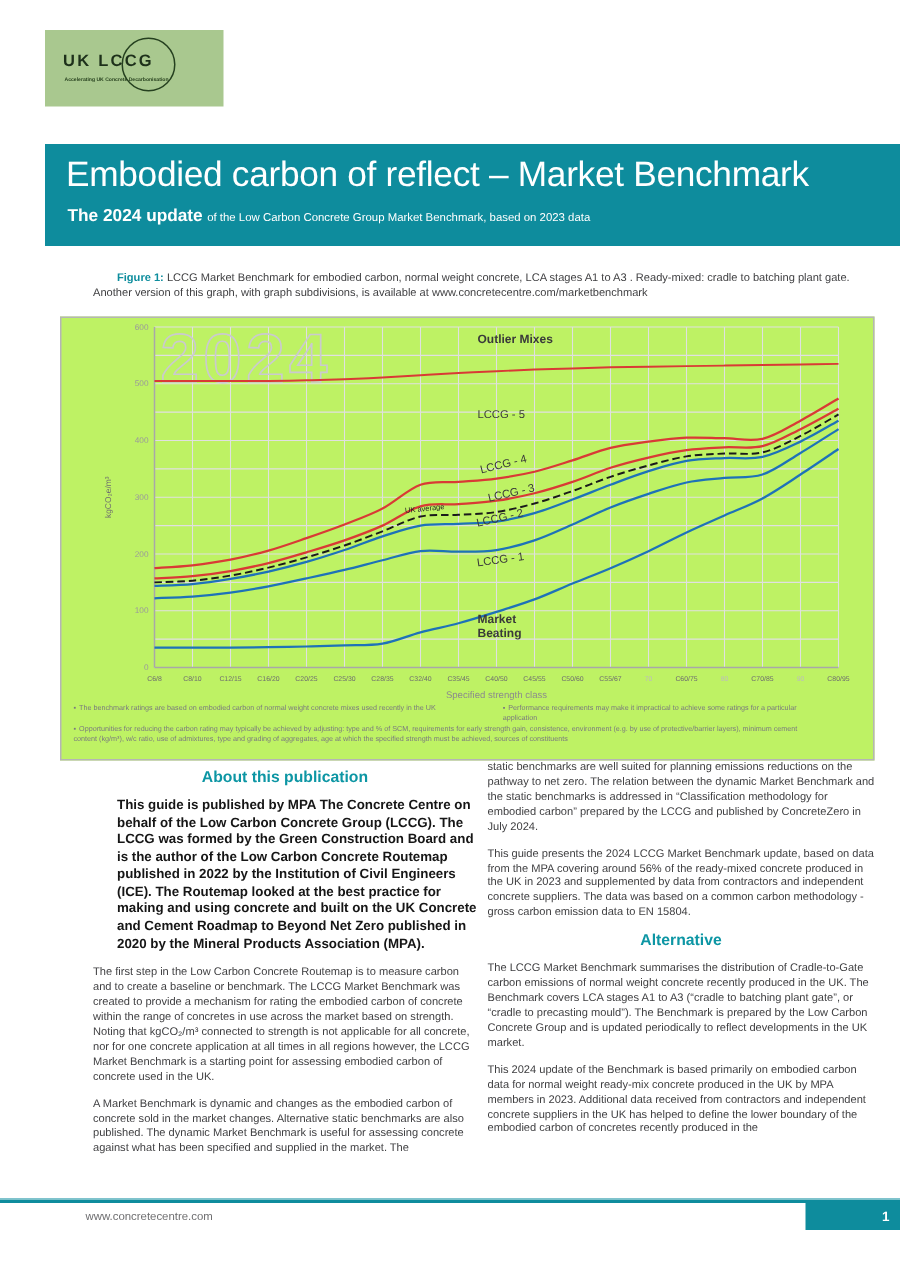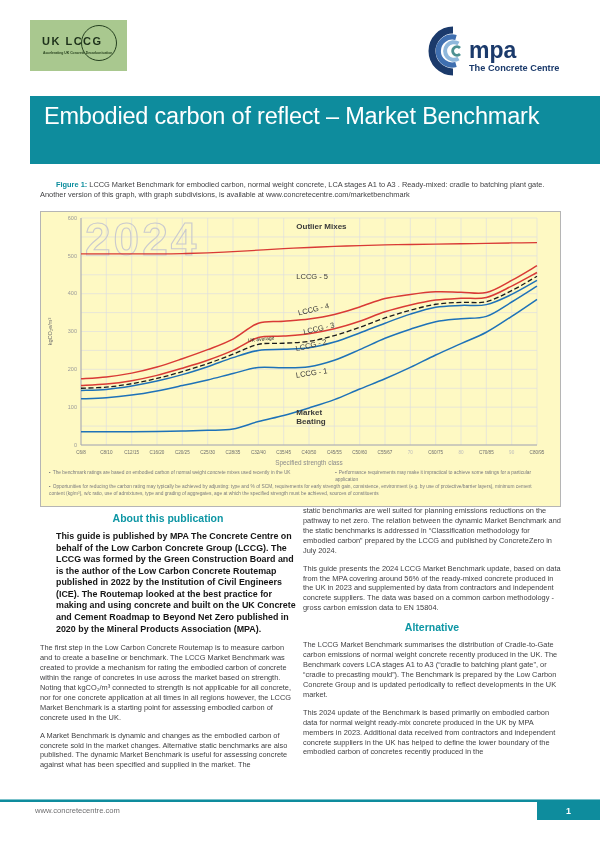--- a/index.html
+++ b/index.html
@@ -1,39 +1,39 @@
 <!DOCTYPE html>
 <html><head>
 <meta charset="utf-8">
 <style>
   html,body{margin:0;padding:0;background:#fff;}
   .page{position:relative;width:600px;height:850px;background:#fff;overflow:hidden;
         font-family:"Liberation Sans",sans-serif;}
-  .abs{position:absolute;}
+  .abs{position:absolute;padding-left:22px;}
 
   
   .lccg-logo{left:30px;top:20px;width:97px;height:51px;background:#A9C88F;}
   .lccg-circle{position:absolute;left:51px;top:5px;width:34px;height:34px;border:1.6px solid #25401F;
                border-radius:50%;}
   .lccg-title{position:absolute;left:12px;top:15px;font-size:11px;font-weight:bold;color:#1D301A;
               letter-spacing:1.5px;}
   .lccg-tag{position:absolute;left:13px;top:31px;font-size:3.4px;color:#28421F;font-weight:bold;}
   .mpa-logo{left:420px;top:25px;width:150px;height:52px;}
 
   
   .banner{left:30px;top:96px;width:570px;height:68px;background:#0E8C9D;color:#fff;}
   .banner-title{position:absolute;left:14px;top:7px;font-size:23.5px;font-weight:300;
                 letter-spacing:-0.2px;white-space:nowrap;}
   .banner-sub{position:absolute;left:15px;top:42px;font-size:7.6px;}
   .sub-bold{font-size:11.5px;font-weight:bold;margin-right:3px;}
 
   
   .caption{left:40px;top:180px;width:522px;font-size:7.4px;line-height:1.4;color:#3E3E40;}
   .cap-label{color:#0D8D9D;font-weight:bold;margin-left:16px;}
-  .figure-box{left:40px;top:211px;width:519px;height:294px;border:1px solid #B5B5B5;background:#fef9c3;}
+  .figure-box{left:40px;top:211px;width:519px;height:294px;border:1px solid #B5B5B5;background:#bef264;}
   .footnotes{position:absolute;left:8px;top:258px;width:503px;font-size:4.8px;line-height:1.45;color:#7A7A7E;}
   .fn-row{display:flex;}
   .fn{padding-right:4px;}
   .bullet{margin-right:2px;}
 
   
   .col-left{left:40px;top:512px;width:256px;}
   .col-right{left:303px;top:506px;width:258px;}
   .h-teal{font-size:10.5px;font-weight:bold;color:#0D96A4;margin:0 0 7px 0;text-align:center;}
   .lead{font-size:8.9px;line-height:1.3;font-weight:bold;color:#161616;margin:0 0 8px 16px;}
@@ -49,33 +49,26 @@
 <body>
 
 <div class="page">
 
   <div class="abs lccg-logo">
     <div class="lccg-circle"></div>
     <div class="lccg-title">UK LCCG</div>
     <div class="lccg-tag">Accelerating UK Concrete Decarbonisation</div>
   </div>
 
-  <div class="abs mpa-logo">
-    <svg width="150" height="52" viewBox="0 0 150 52">
-      <path d="M33 5 A21 21 0 1 0 33 47" stroke="#1B3A6B" stroke-width="7" fill="none"></path>
-      <path d="M36 12.5 A14 14 0 1 0 36 39.5" stroke="#3F6FB0" stroke-width="5.2" fill="none"></path>
-      <path d="M38.5 18.5 A8.8 8.8 0 1 0 38.5 33.5" stroke="#8FB8DC" stroke-width="4" fill="none"></path>
-      <path d="M40 23 A4.3 4.3 0 1 0 40 29" stroke="#4D9192" stroke-width="2.8" fill="none"></path>
-      <text x="49" y="33" font-size="23" font-weight="bold" fill="#1B3A6B" font-family="Liberation Sans, sans-serif">mpa</text>
-      <text x="49" y="46" font-size="9.2" font-weight="bold" fill="#1B3A6B" font-family="Liberation Sans, sans-serif">The Concrete Centre</text>
-    </svg>
-  </div>
 
   <div class="abs banner">
     <div class="banner-title">Embodied carbon of reflect – Market Benchmark</div>
+    <div class="banner-sub">
+      <span class="sub-bold">The 2024 update</span><span>of the Low Carbon Concrete Group Market Benchmark, based on 2023 data</span>
+    </div>
   </div>
 
   <div class="abs caption">
     <span class="cap-label">Figure 1:</span><span> LCCG Market Benchmark for embodied carbon, normal weight concrete, LCA stages A1 to A3 . Ready-mixed: cradle to batching plant gate. Another version of this graph, with graph subdivisions, is available at www.concretecentre.com/marketbenchmark</span>
   </div>
 
   <div class="abs figure-box">
     <svg id="chart-svg" width="517" height="258" viewBox="0 0 517 258">
         <line x1="40" x2="496" y1="233" y2="233" stroke="#E0E0E0" stroke-width="0.7"></line>
         <line x1="40" x2="496" y1="214.08" y2="214.08" stroke="#E0E0E0" stroke-width="0.7"></line>

